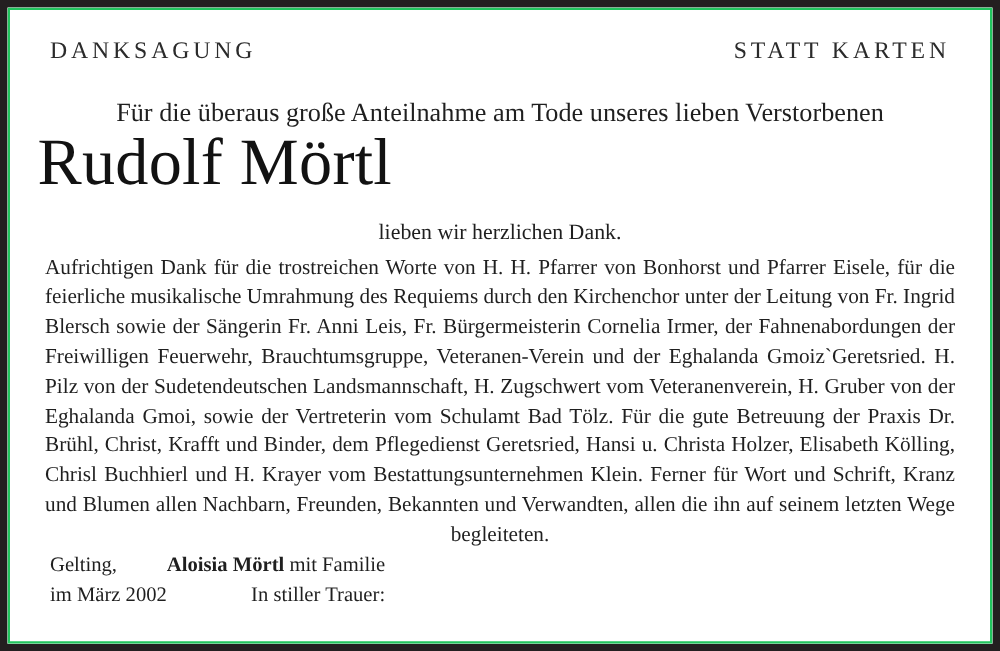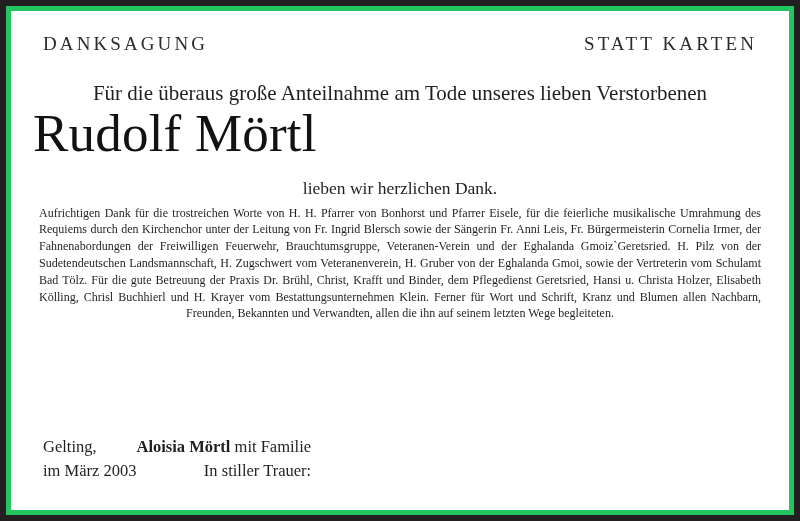--- a/index.html
+++ b/index.html
@@ -19,21 +19,21 @@
     height: 521px;
     box-sizing: border-box;
     background: #ffffff;
     border: 6px solid #231f20;
     overflow: hidden;
   }
   .notice-inner {
     position: absolute;
     inset: 0;
     box-sizing: border-box;
-    border: 5px solid #22c55e;
+    border: 2px solid #22c55e;
     background: #ffffff;
     padding: 16px 22px 12px 22px;
     display: flex;
     flex-direction: column;
   }
 
   
   .header {
     display: flex;
     justify-content: space-between;
@@ -68,21 +68,21 @@
   .thanks {
     text-align: center;
     font-size: 17.5px;
     margin-top: 16px;
     color: #1f1f1f;
   }
 
   
   .body-text {
     margin-top: 6px;
-    font-size: 12px;
+    font-size: 17px;
     line-height: 1.40;
     text-align: justify;
     text-align-last: center;
     color: #1f1f1f;
     padding: 0 6px;
     hyphens: none;
   }
 
   
   .footer {
@@ -114,21 +114,21 @@
 
     <div class="name">Rudolf Mörtl</div>
 
     <div class="thanks">lieben wir herzlichen Dank.</div>
 
     <div class="body-text">Aufrichtigen Dank für die trostreichen Worte von H. H. Pfarrer von Bonhorst und Pfarrer Eisele, für die feierliche musikalische Umrahmung des Requiems durch den Kirchenchor unter der Leitung von Fr. Ingrid Blersch sowie der Sängerin Fr. Anni Leis, Fr. Bürgermeisterin Cornelia Irmer, der Fahnenabordungen der Freiwilligen Feuerwehr, Brauchtumsgruppe, Veteranen-Verein und der Eghalanda Gmoiz`Geretsried. H. Pilz von der Sudetendeutschen Landsmannschaft, H. Zugschwert vom Veteranenverein, H. Gruber von der Eghalanda Gmoi, sowie der Vertreterin vom Schulamt Bad Tölz. Für die gute Betreuung der Praxis Dr. Brühl, Christ, Krafft und Binder, dem Pflegedienst Geretsried, Hansi u. Christa Holzer, Elisabeth Kölling, Chrisl Buchhierl und H. Krayer vom Bestattungsunternehmen Klein. Ferner für Wort und Schrift, Kranz und Blumen allen Nachbarn, Freunden, Bekannten und Verwandten, allen die ihn auf seinem letzten Wege begleiteten.</div>
 
     <div class="footer">
       <div class="footer-left">
         <span class="footer-line">Gelting,</span>
-        <span class="footer-line">im März 2003</span>
+        <span class="footer-line">im März 2002</span>
       </div>
       <div class="footer-right">
         <span class="footer-line"><span class="mourner-name">Aloisia Mörtl</span><span> mit Familie</span></span>
         <span class="footer-line">In stiller Trauer:</span>
       </div>
     </div>
 
   </div>
 </div>
 

